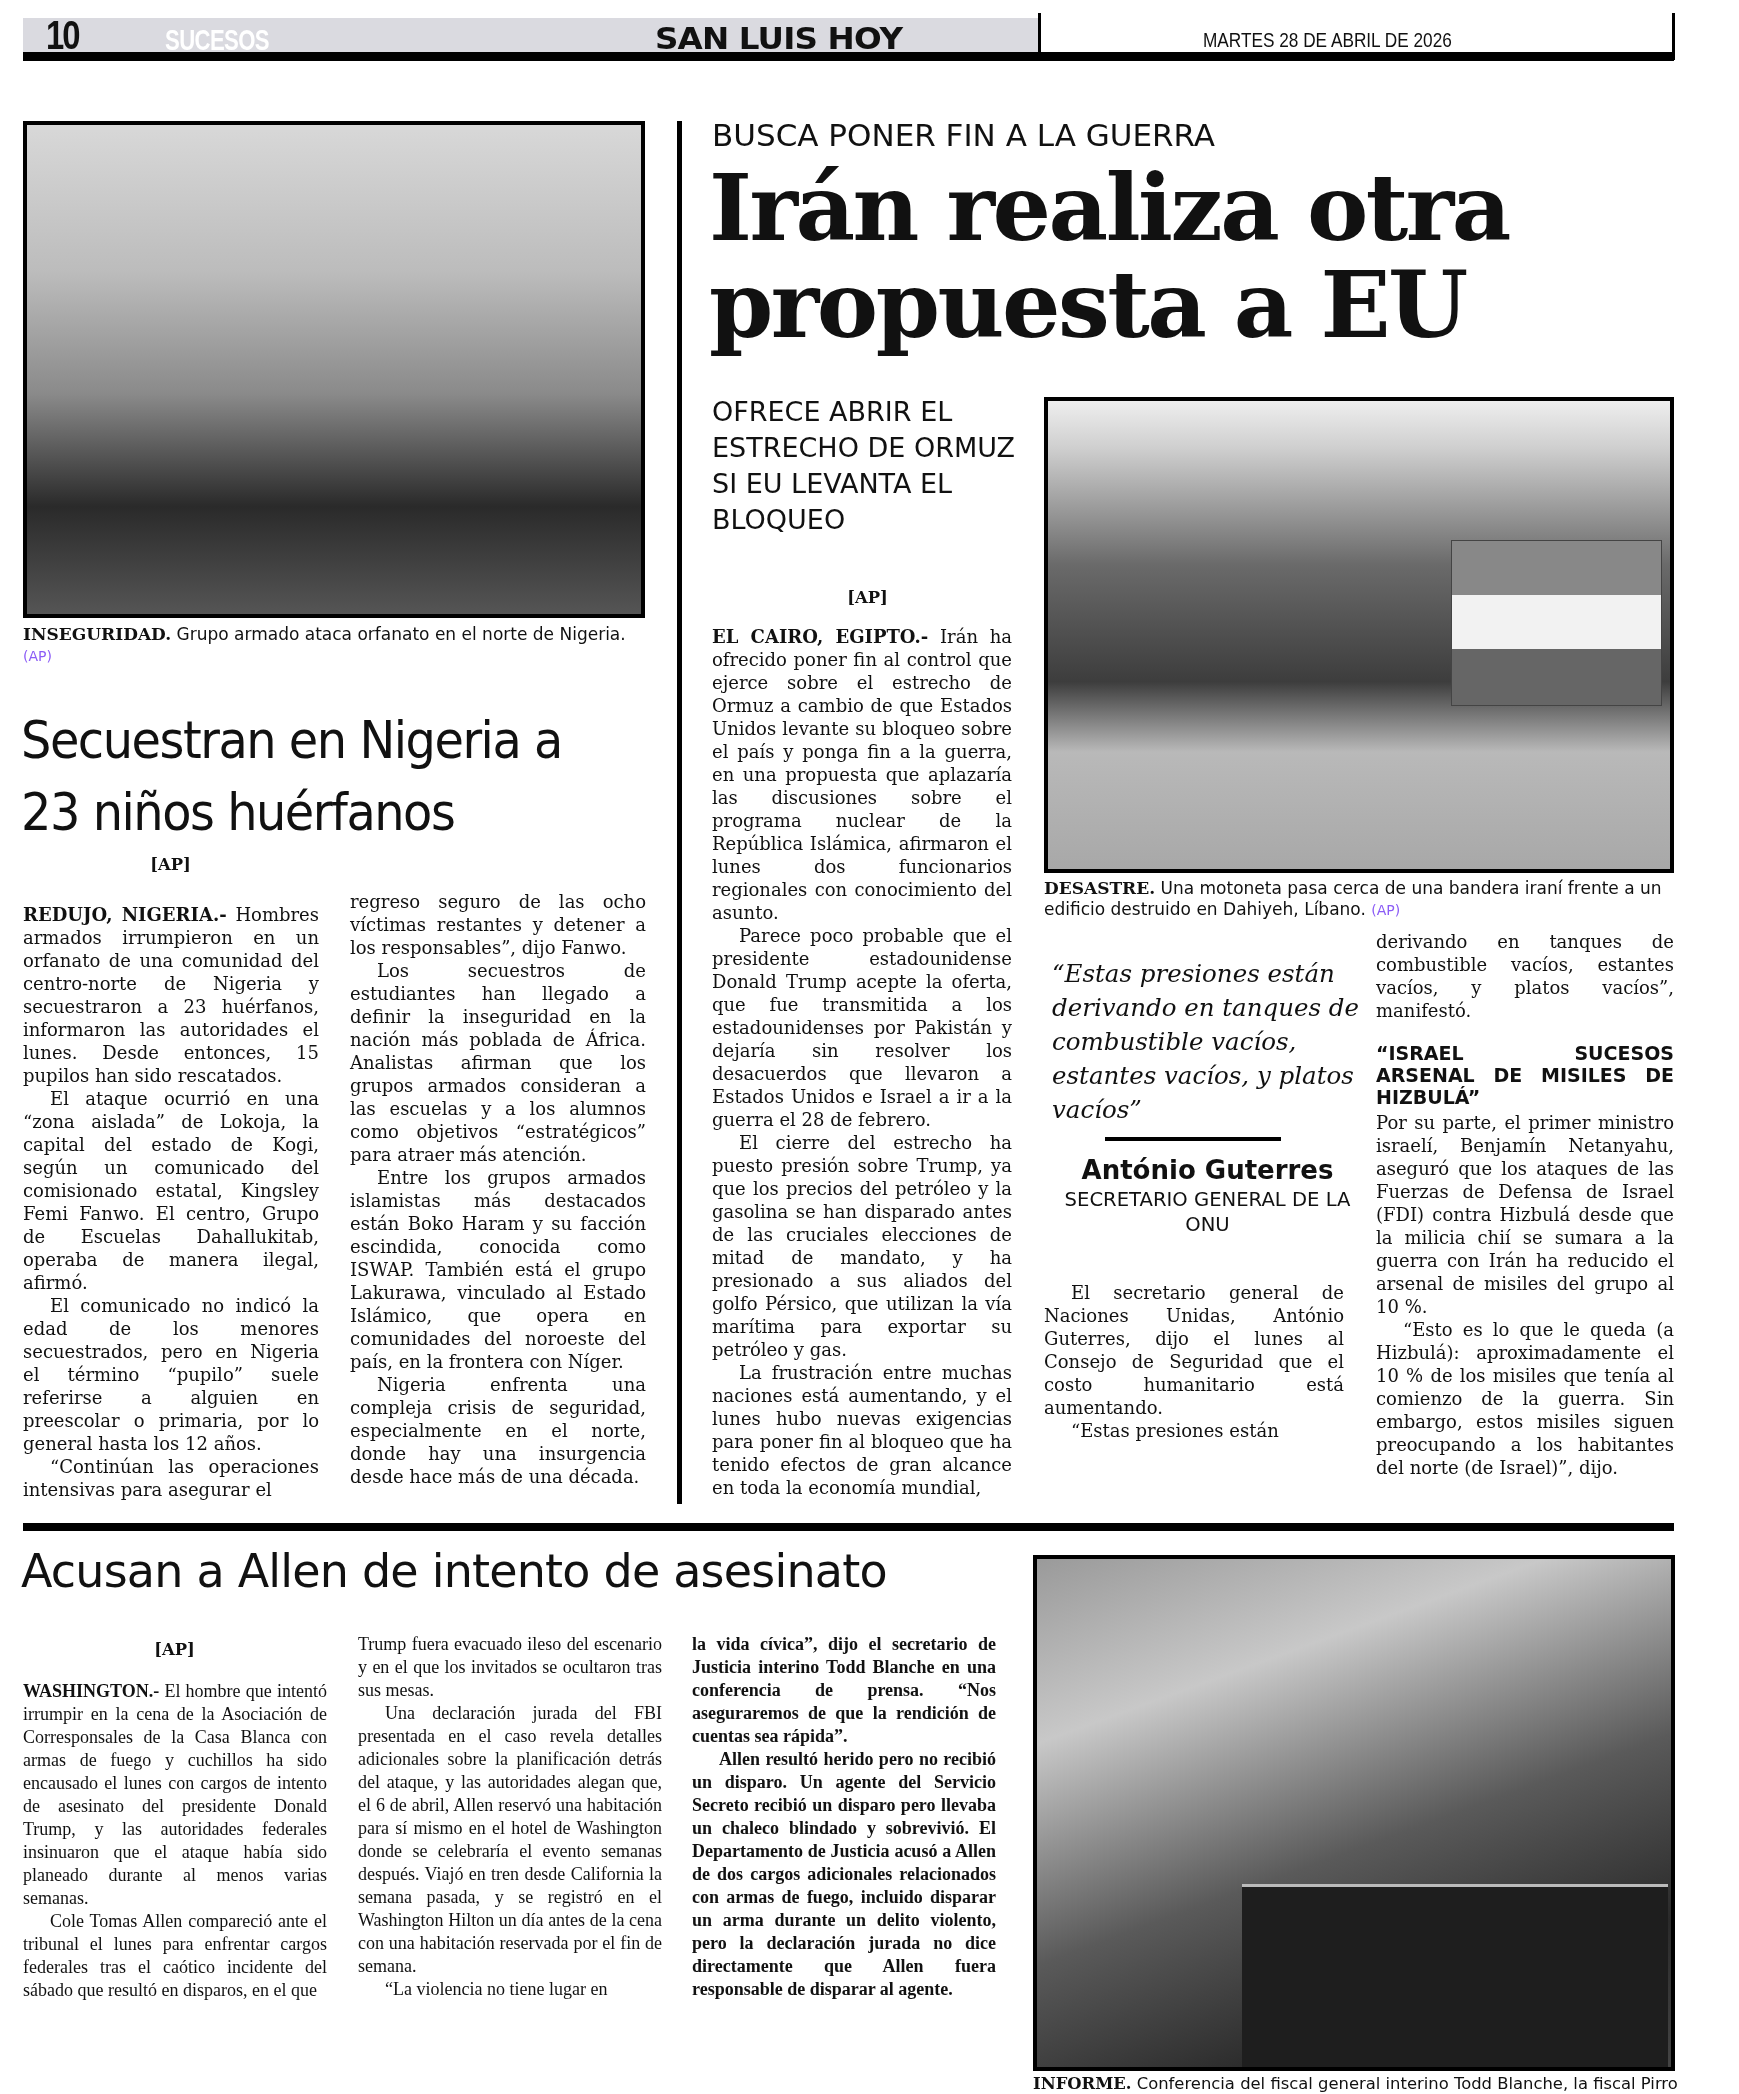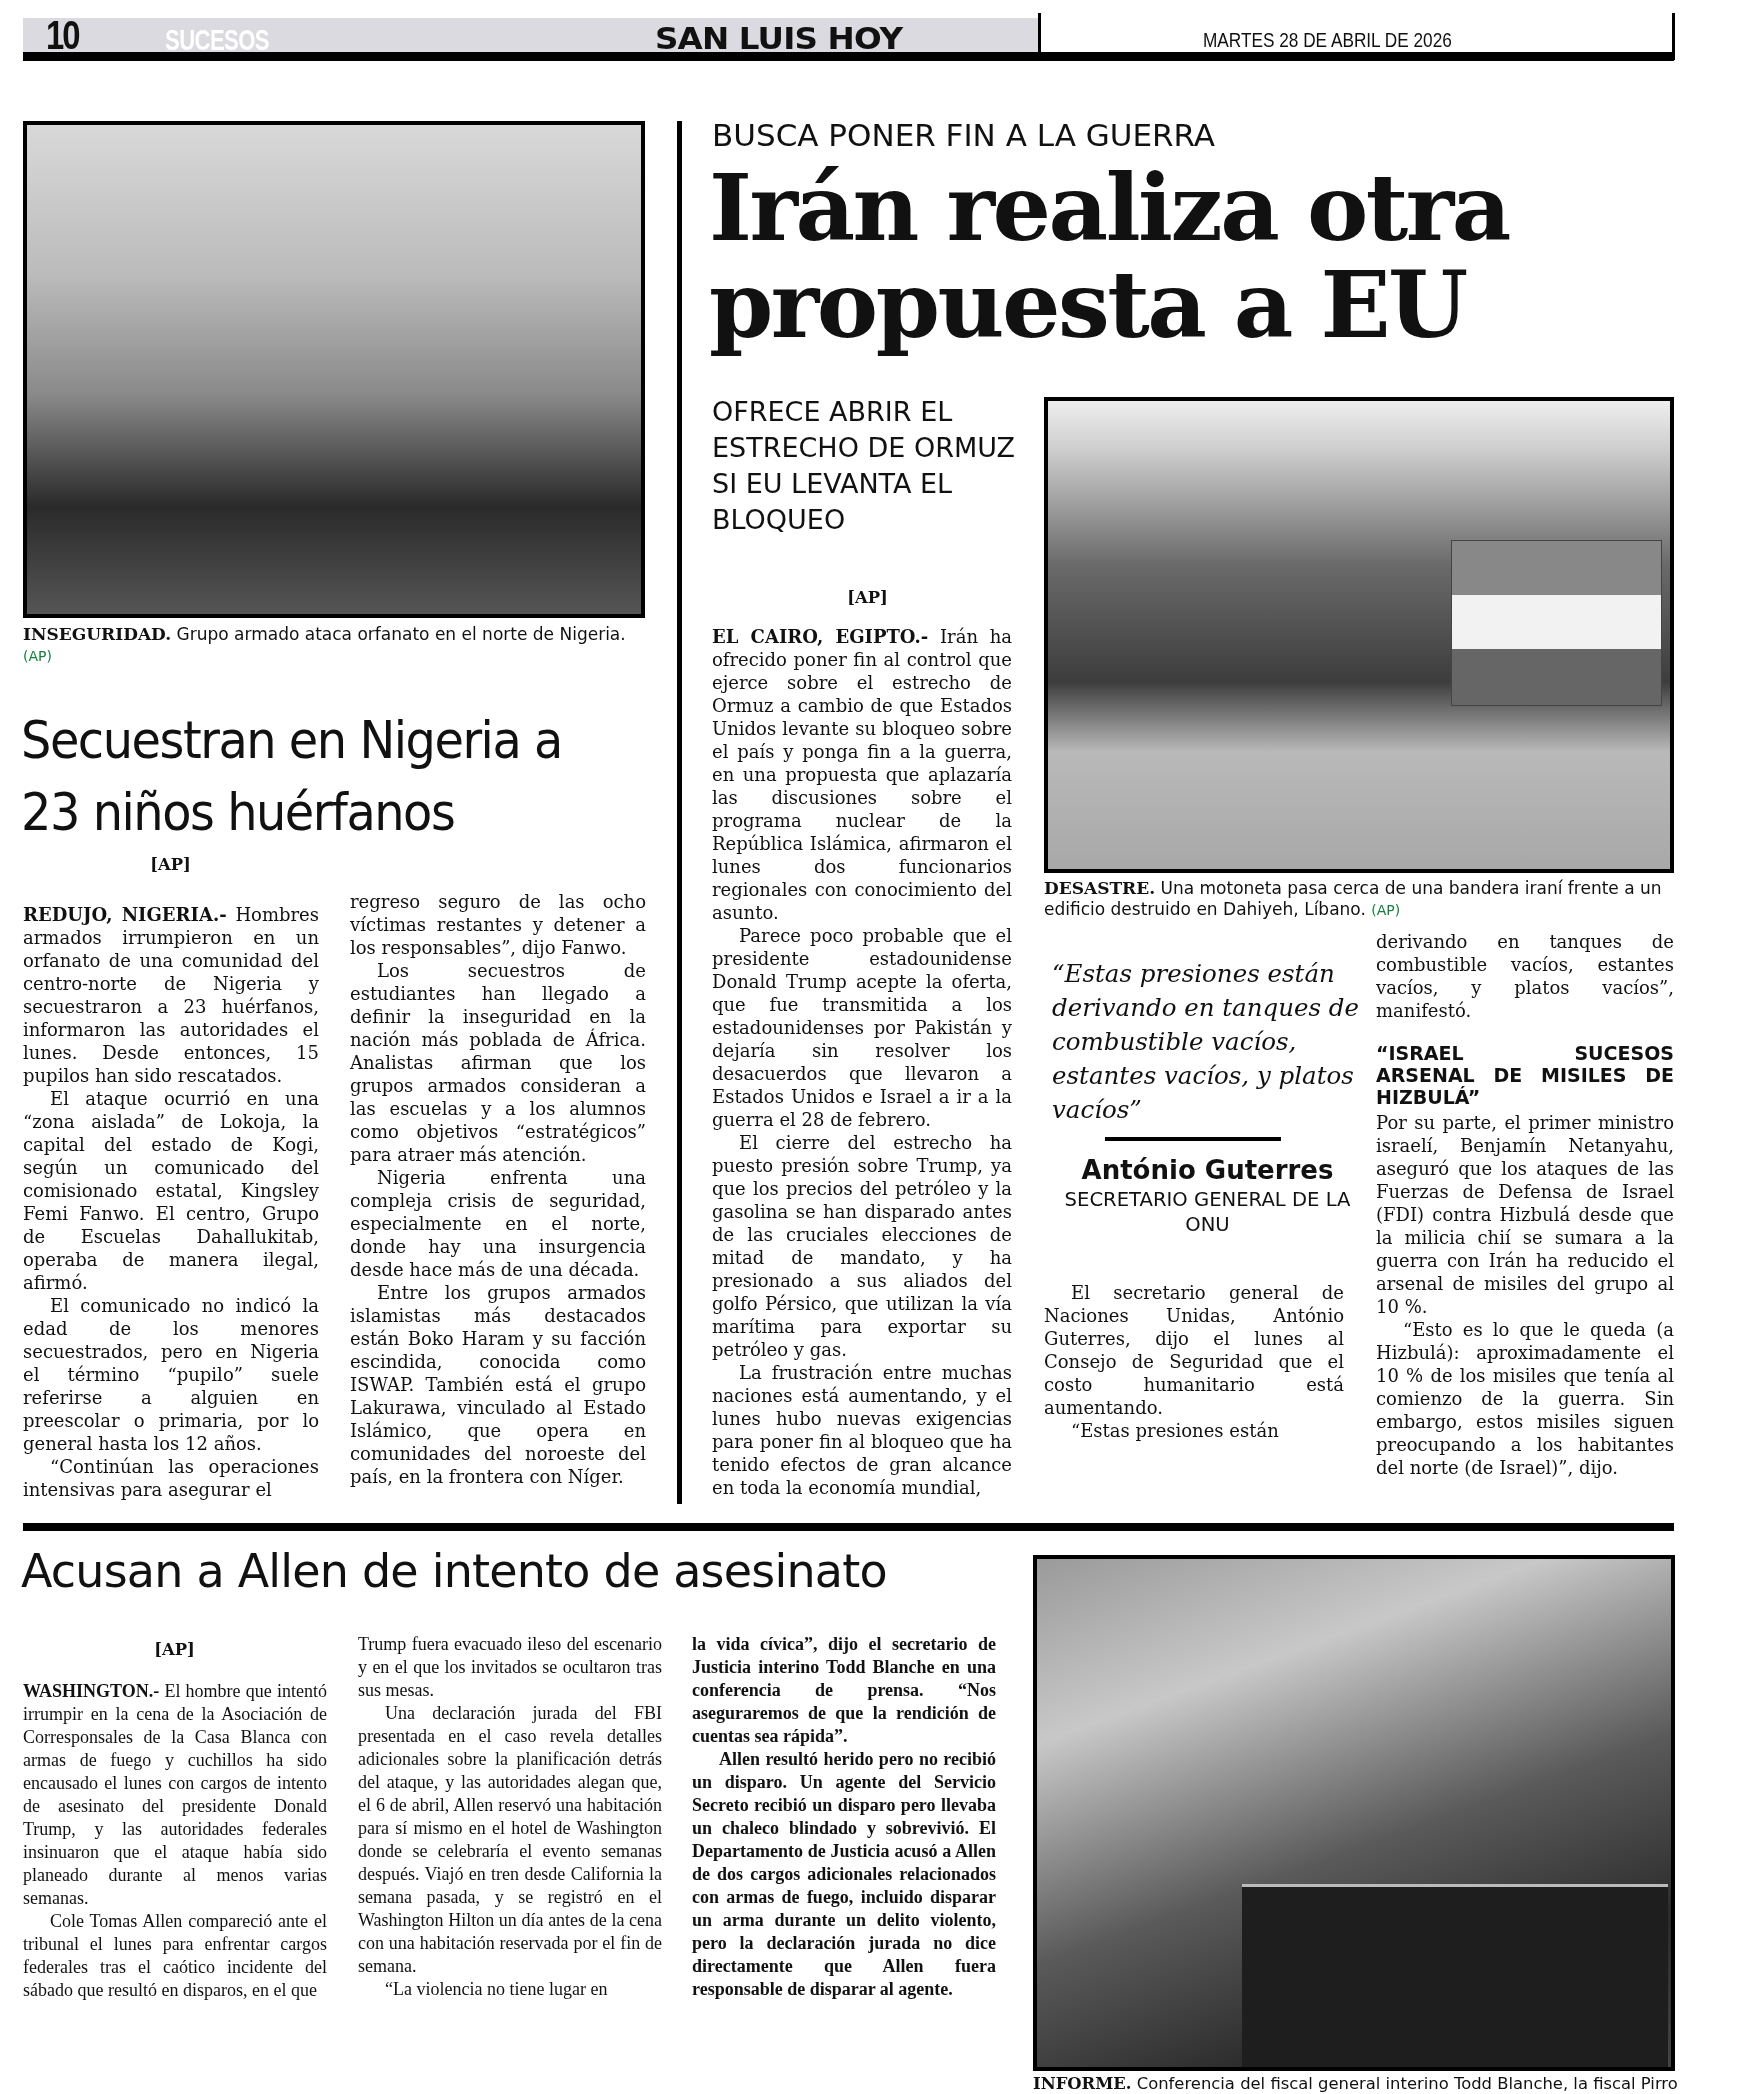--- a/index.html
+++ b/index.html
@@ -14,21 +14,21 @@
   .section{left:165px;top:23px;font:bold 29.5px/33px "Liberation Sans",sans-serif;color:#fff;transform:scaleX(.75);transform-origin:left;letter-spacing:-0.8px;}
   .paper{left:655px;top:21px;font:900 31px/34px "DejaVu Sans",sans-serif;letter-spacing:-0.8px;transform:scaleX(1.05);transform-origin:left;}
   .date{left:1203px;top:28px;font:21px/24.5px "Liberation Sans",sans-serif;transform:scaleX(.82);transform-origin:left;}
   
   .photo{border:4.1px solid #000;box-sizing:border-box;overflow:hidden;}
   .p1{left:23px;top:121px;width:622px;height:497px;background:linear-gradient(180deg,#d8d8d8 0%,#bcbcbc 30%,#8a8a8a 55%,#2a2a2a 78%,#555 100%);}
   .p2{left:1044px;top:397px;width:630px;height:476px;background:linear-gradient(180deg,#eee 0%,#cfcfcf 10%,#6a6a6a 35%,#3d3d3d 60%,#b9b9b9 75%,#a8a8a8 100%);}
   .p3{left:1033px;top:1555px;width:642px;height:516px;background:linear-gradient(160deg,#9a9a9a 0%,#c8c8c8 25%,#5a5a5a 55%,#2a2a2a 80%,#444 100%);}
   .caption{font:17px/21px "DejaVu Sans",sans-serif;}
   .caption b{font-family:"DejaVu Serif",serif;font-weight:900;margin-top:16px;}
-  .caption .cr{font-size:14px;color:#15803d;}
+  .caption .cr{font-size:14px;color:#8b5cf6;}
   
   .h-nig{left:21px;top:704px;width:646px;font:52px/72px "DejaVu Sans",sans-serif;letter-spacing:-1.6px;transform:scaleX(.92);transform-origin:left;}
   .ap{font:bold 16.4px/19.6px "DejaVu Serif",serif;text-align:center;}
   .col{font:18px/23px "DejaVu Serif",serif;text-align:justify;hyphens:auto;}
   .col p{margin:0;text-indent:1.5em;}
   .col p.first{text-indent:0;}
   .col .dl{font-weight:900;}
   .vrule{background:#000;width:4.9px;}
   
   .kicker{left:712px;top:117px;font:31px/36px "DejaVu Sans",sans-serif;}
@@ -64,22 +64,22 @@
 <div class="abs ap" style="left:23px;top:855px;width:295px;">[AP]</div>
 <div class="abs col" style="left:23px;top:903px;width:296px;">
   <p class="first"><span class="dl">REDUJO, NIGERIA.-</span><span> Hombres armados irrumpieron en un orfanato de una comunidad del centro-norte de Nigeria y secuestraron a 23 huérfanos, informaron las autoridades el lunes. Desde entonces, 15 pupilos han sido rescatados.</span></p>
   <p>El ataque ocurrió en una “zona aislada” de Lokoja, la capital del estado de Kogi, según un comunicado del comisionado estatal, Kingsley Femi Fanwo. El centro, Grupo de Escuelas Dahallukitab, operaba de manera ilegal, afirmó.</p>
   <p>El comunicado no indicó la edad de los menores secuestrados, pero en Nigeria el término “pupilo” suele referirse a alguien en preescolar o primaria, por lo general hasta los 12 años.</p>
   <p>“Continúan las operaciones intensivas para asegurar el</p>
 </div>
 <div class="abs col" style="left:350px;top:854px;width:296px;margin-top:36px;">
   <p class="first">regreso seguro de las ocho víctimas restantes y detener a los responsables”, dijo Fanwo.</p>
   <p>Los secuestros de estudiantes han llegado a definir la inseguridad en la nación más poblada de África. Analistas afirman que los grupos armados consideran a las escuelas y a los alumnos como objetivos “estratégicos” para atraer más atención.</p>
+  <p>Entre los grupos armados islamistas más destacados están Boko Haram y su facción escindida, conocida como ISWAP. También está el grupo Lakurawa, vinculado al Estado Islámico, que opera en comunidades del noroeste del país, en la frontera con Níger.</p>
   <p>Nigeria enfrenta una compleja crisis de seguridad, especialmente en el norte, donde hay una insurgencia desde hace más de una década.</p>
-  <p>Entre los grupos armados islamistas más destacados están Boko Haram y su facción escindida, conocida como ISWAP. También está el grupo Lakurawa, vinculado al Estado Islámico, que opera en comunidades del noroeste del país, en la frontera con Níger.</p>
 </div>
 <div class="abs vrule" style="left:677px;top:121px;height:1383px;"></div>
 
 <div class="abs kicker"><b>BUSCA</b><span> PONER FIN A LA GUERRA</span></div>
 <div class="abs h-iran">Irán realiza otra propuesta a EU</div>
 <div class="abs subdeck">OFRECE ABRIR EL ESTRECHO DE ORMUZ SI EU LEVANTA EL BLOQUEO</div>
 <div class="abs ap" style="left:712px;top:588px;width:311px;">[AP]</div>
 <div class="abs col" style="left:712px;top:625px;width:300px;">
   <p class="first"><span class="dl">EL CAIRO, EGIPTO.-</span><span> Irán ha ofrecido poner fin al control que ejerce sobre el estrecho de Ormuz a cambio de que Estados Unidos levante su bloqueo sobre el país y ponga fin a la guerra, en una propuesta que aplazaría las discusiones sobre el programa nuclear de la República Islámica, afirmaron el lunes dos funcionarios regionales con conocimiento del asunto.</span></p>
   <p>Parece poco probable que el presidente estadounidense Donald Trump acepte la oferta, que fue transmitida a los estadounidenses por Pakistán y dejaría sin resolver los desacuerdos que llevaron a Estados Unidos e Israel a ir a la guerra el 28 de febrero.</p>

